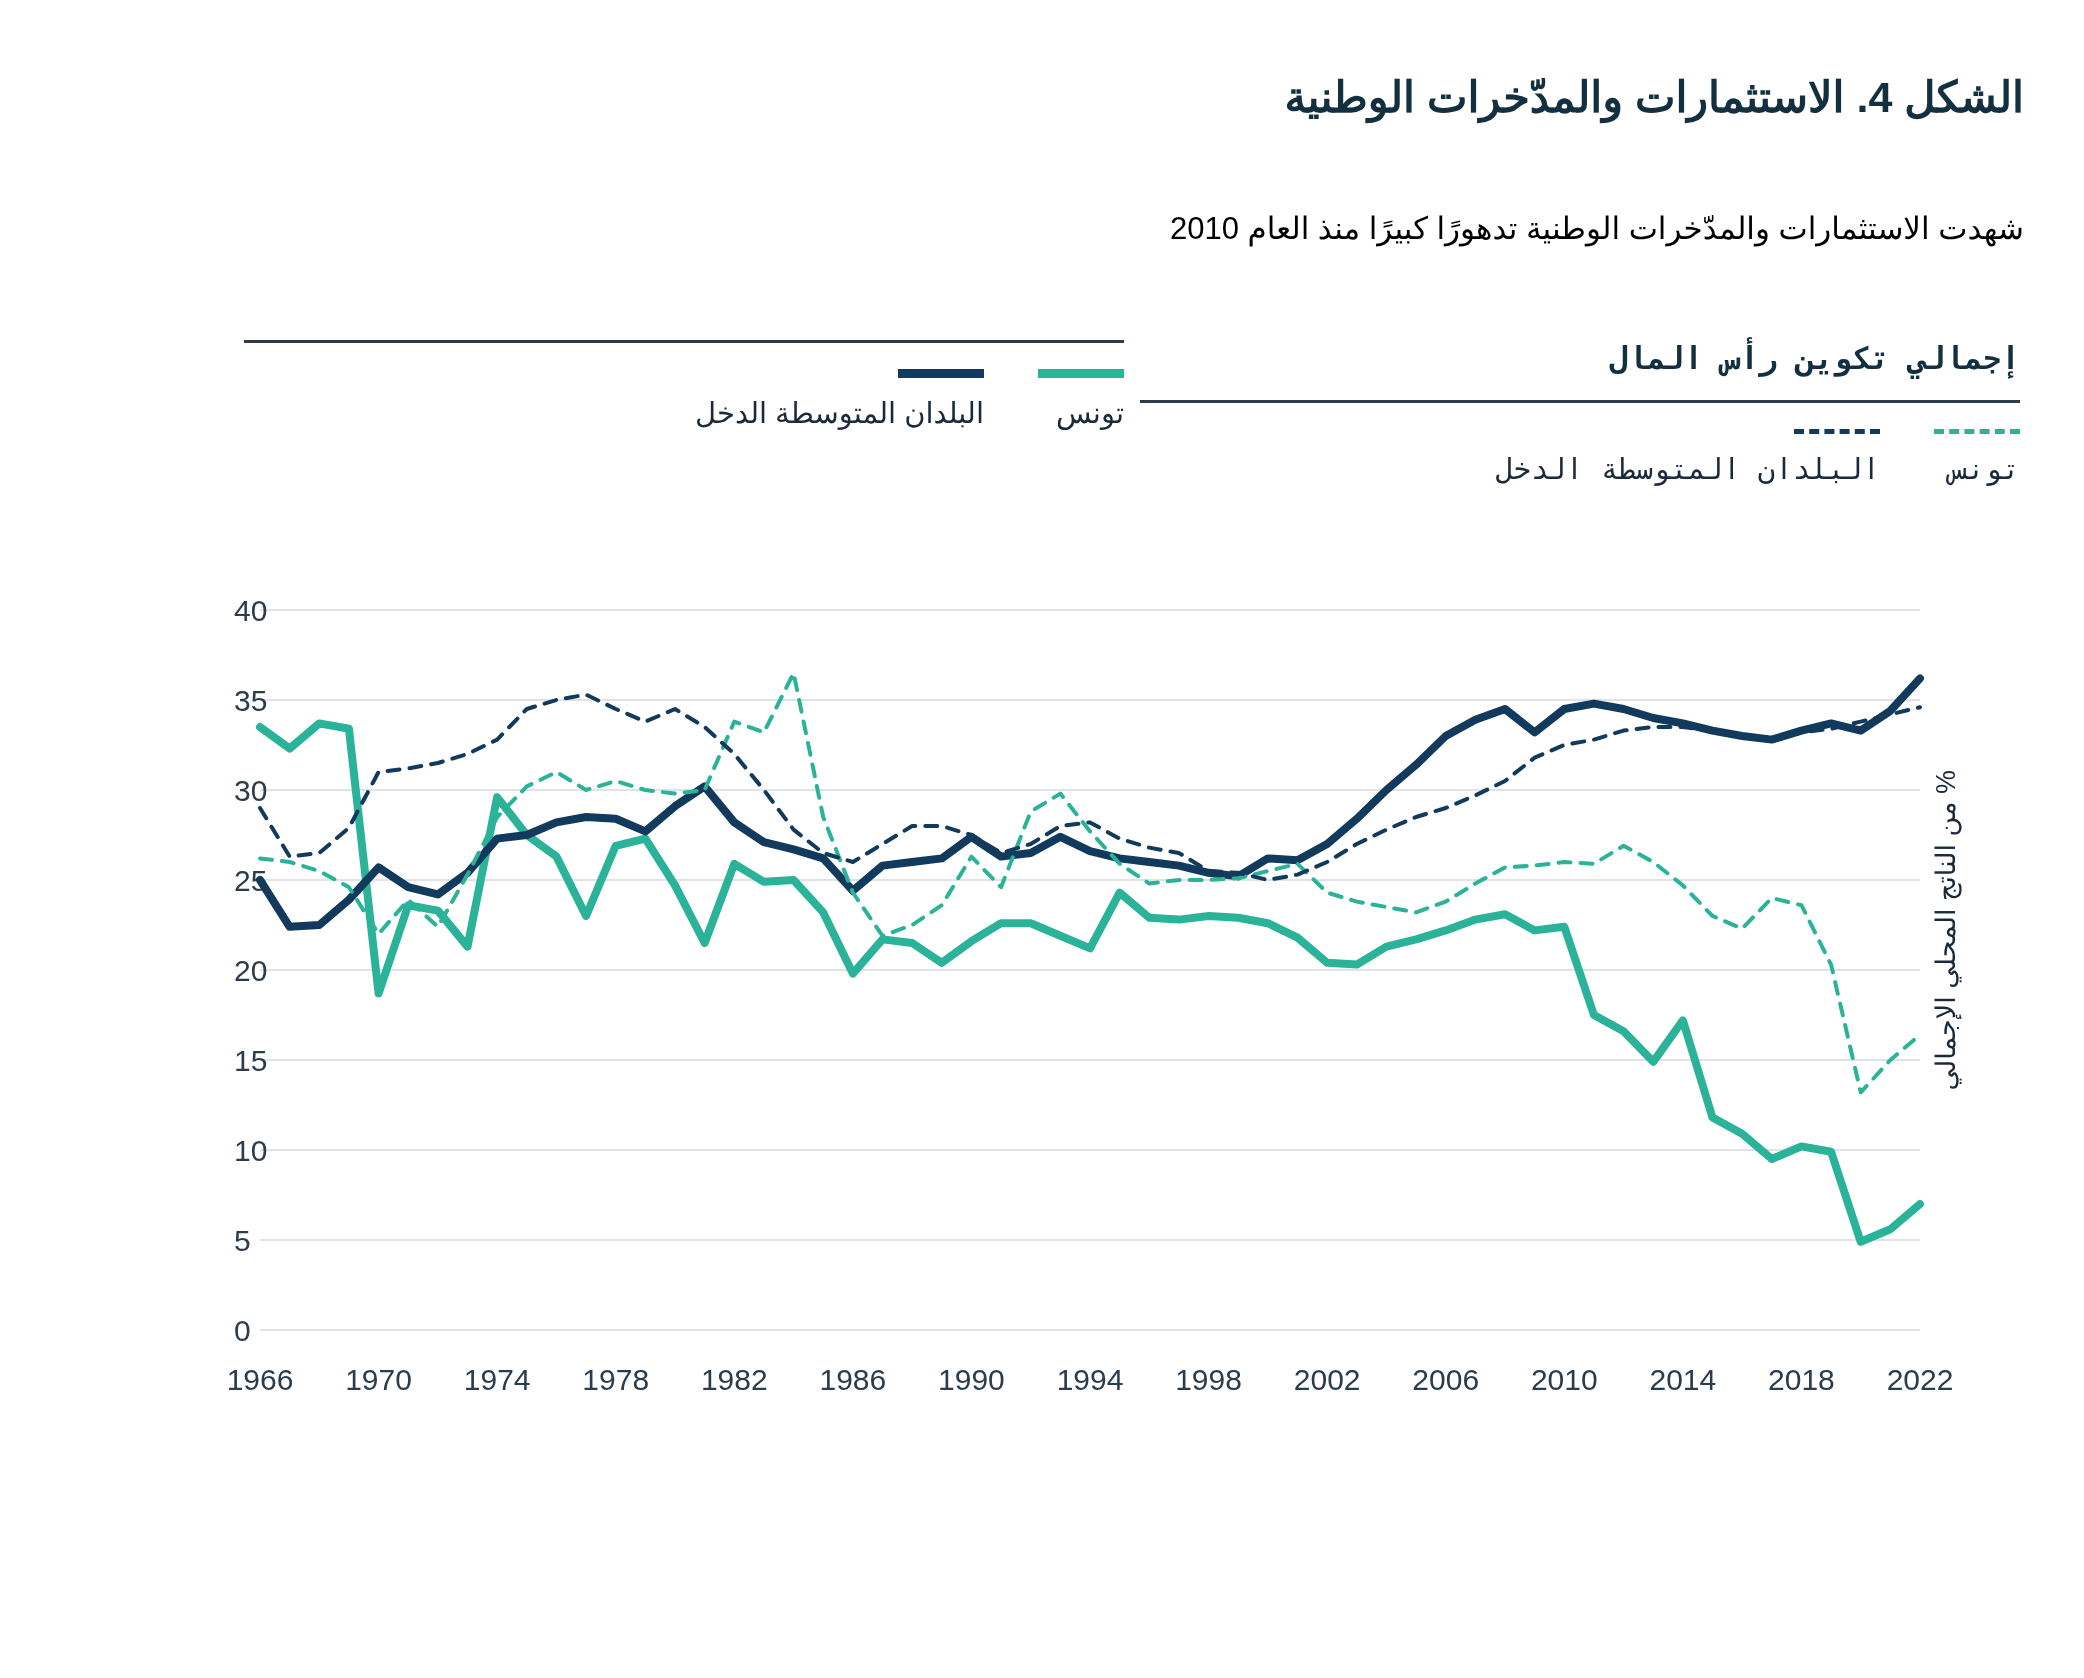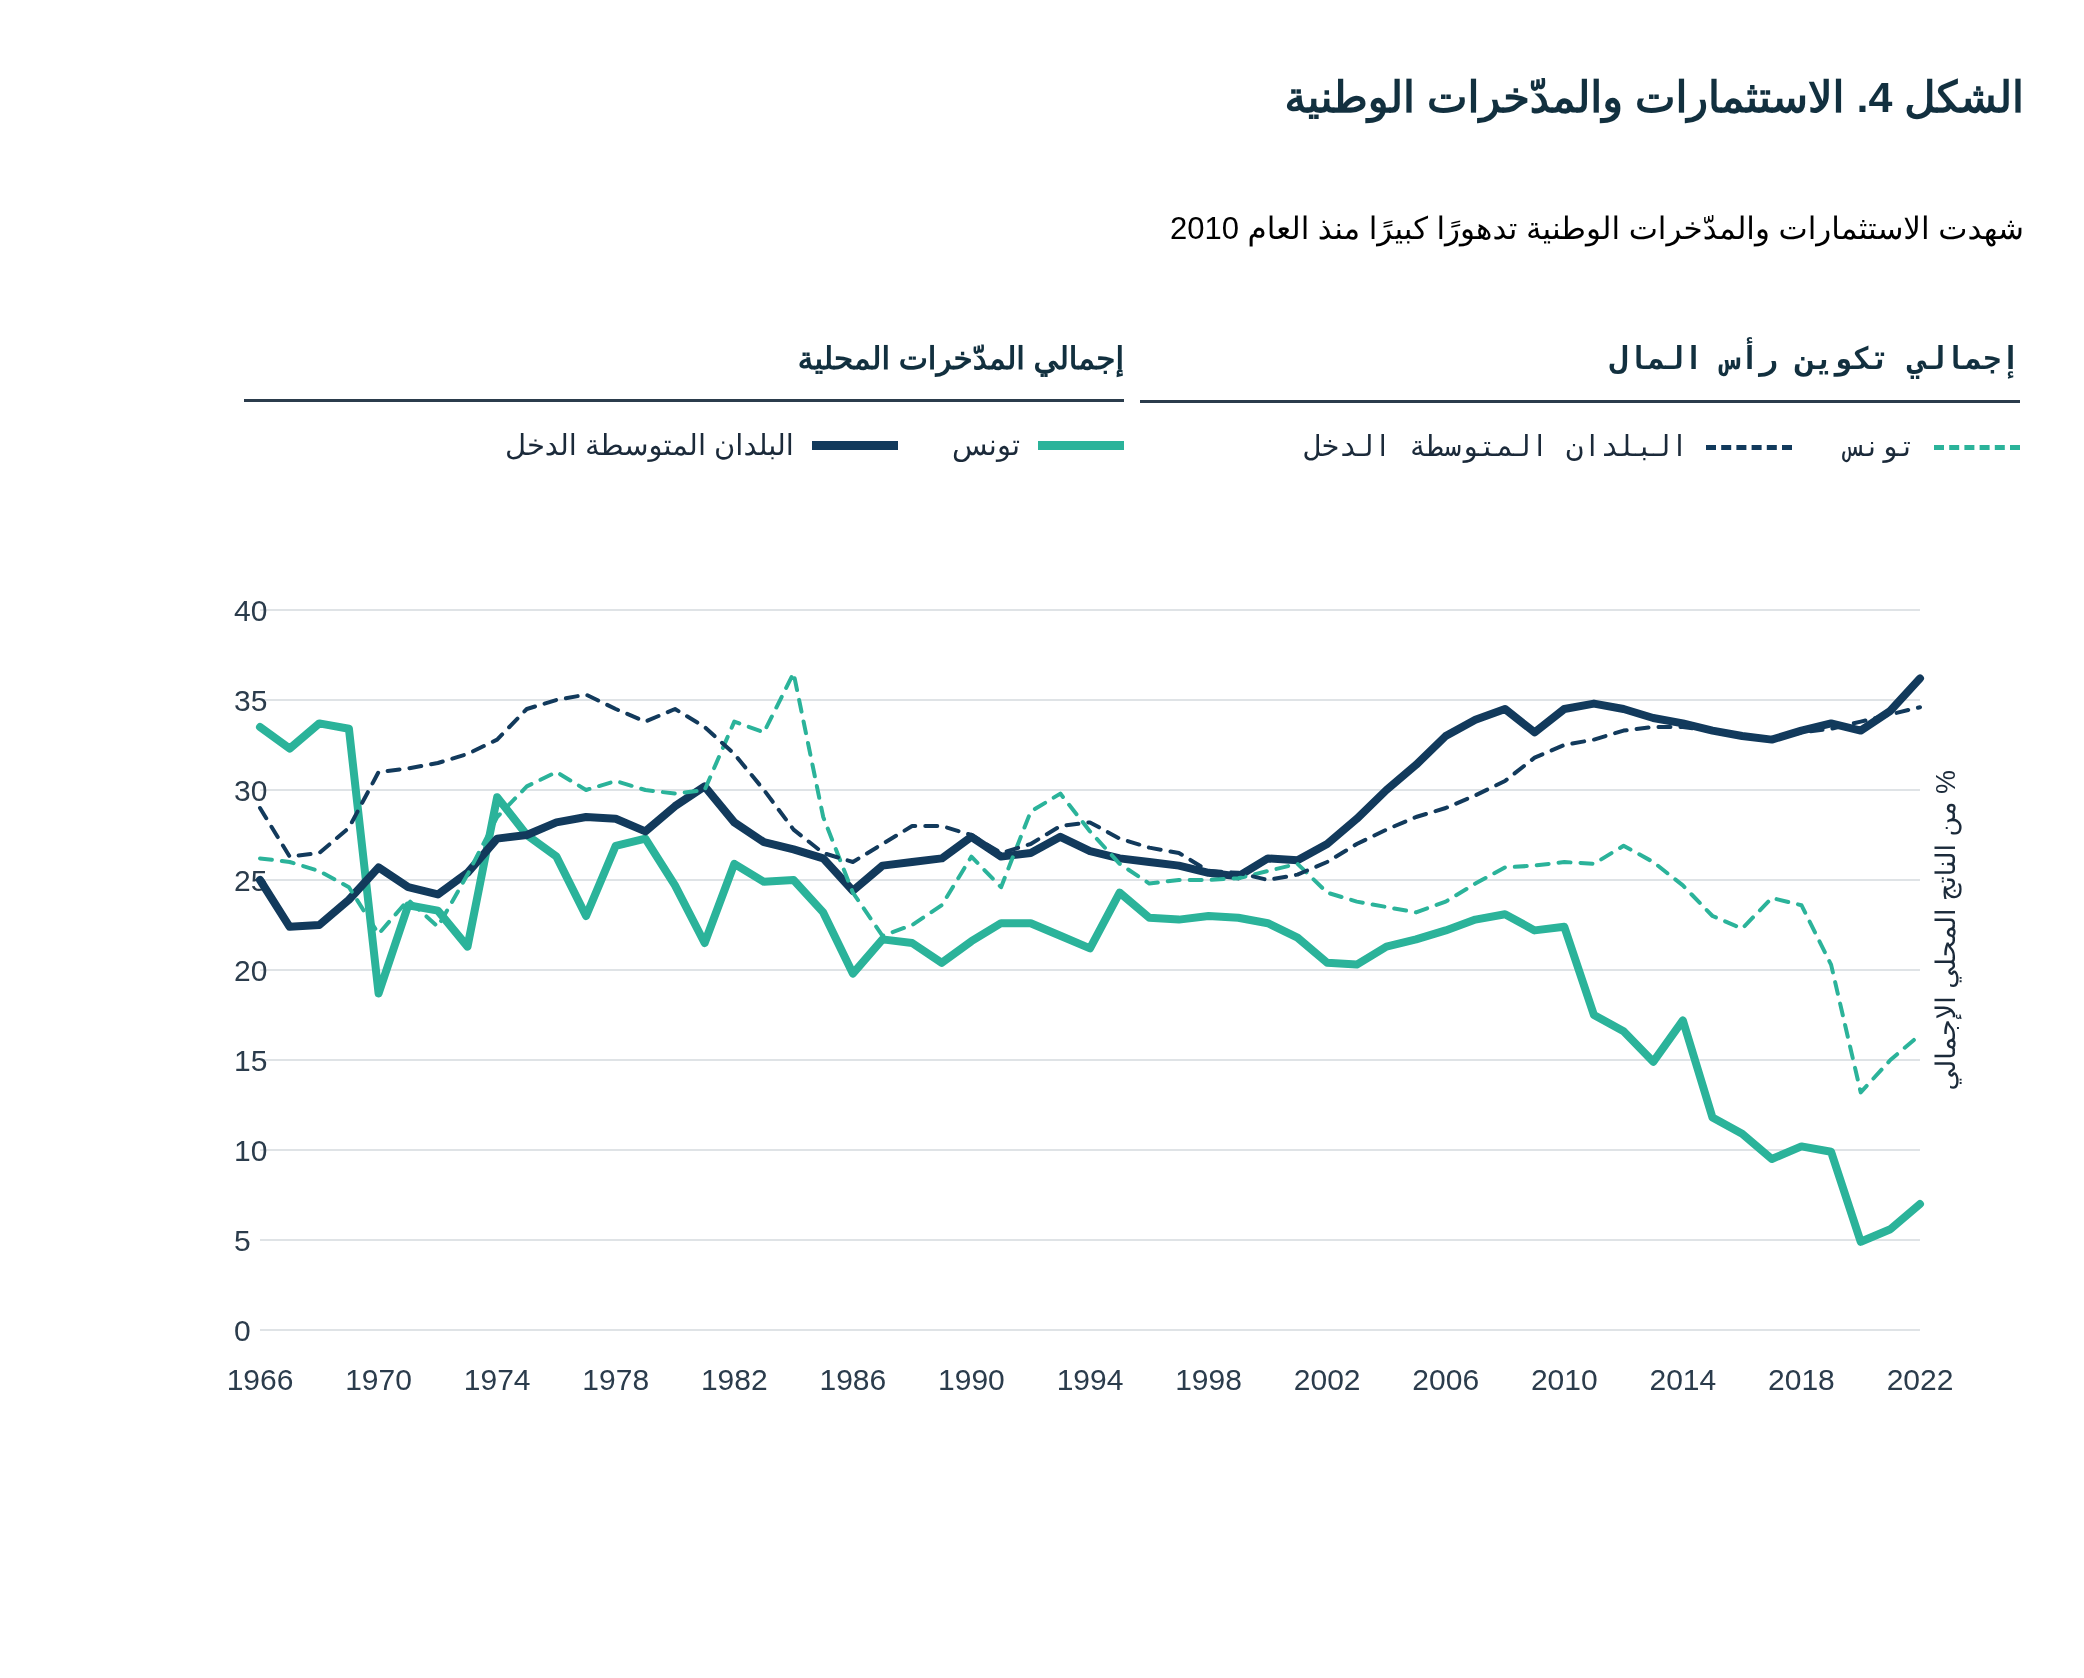--- a/index.html
+++ b/index.html
@@ -73,21 +73,22 @@
   .legend-items {
     display: flex;
     flex-direction: row;
     justify-content: flex-start;
     align-items: center;
     gap: 54px;
     padding-top: 26px;
   }
   .legend-item {
     display: flex;
-    align-items: center;
+    flex-direction: column;
+    align-items: flex-start;
     gap: 18px;
     font-size: 29px;
     color: #1b2a3a;
     white-space: nowrap;
   }
   .swatch {
     width: 86px;
     height: 0;
     display: inline-block;
   }
@@ -150,21 +151,20 @@
         <span>تونس</span>
       </div>
       <div class="legend-item">
         <span class="swatch dash-navy"></span>
         <span>البلدان المتوسطة الدخل</span>
       </div>
     </div>
   </div>
 
   <div class="legend-group left">
-    <div class="legend-heading">إجمالي المدّخرات المحلية</div>
     <div class="legend-rule"></div>
     <div class="legend-items">
       <div class="legend-item">
         <span class="swatch solid-teal"></span>
         <span>تونس</span>
       </div>
       <div class="legend-item">
         <span class="swatch solid-navy"></span>
         <span>البلدان المتوسطة الدخل</span>
       </div>

